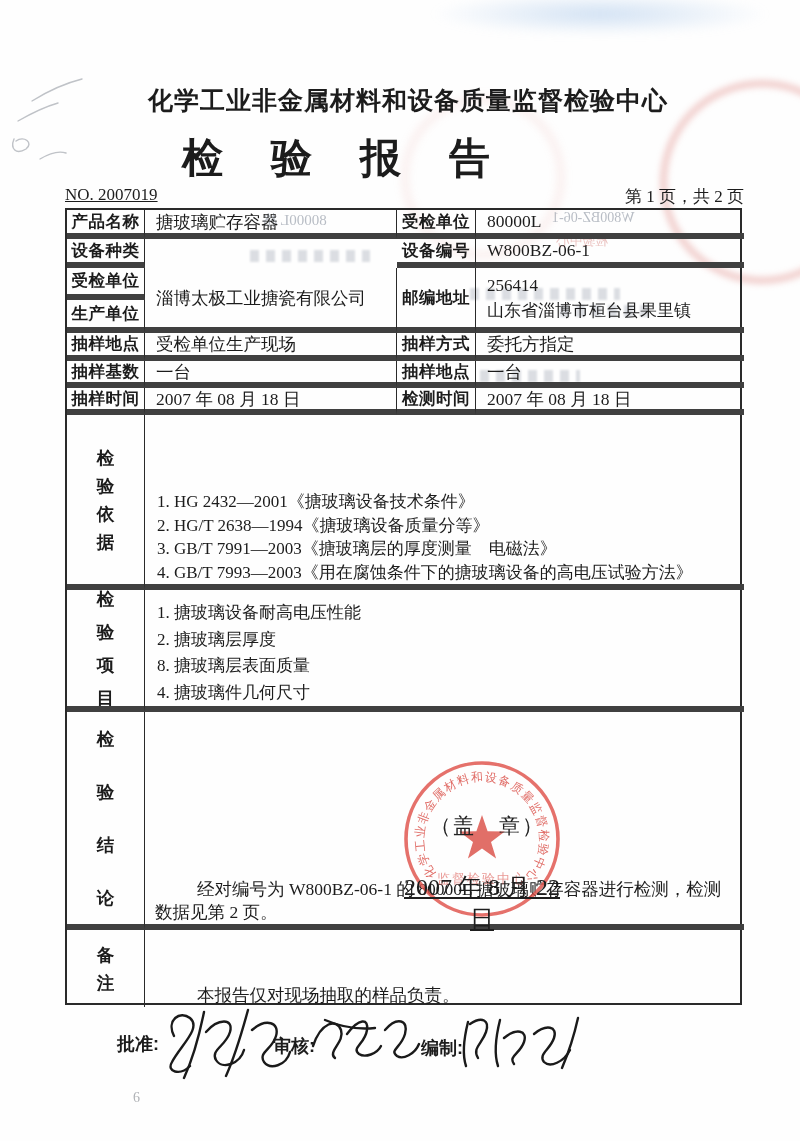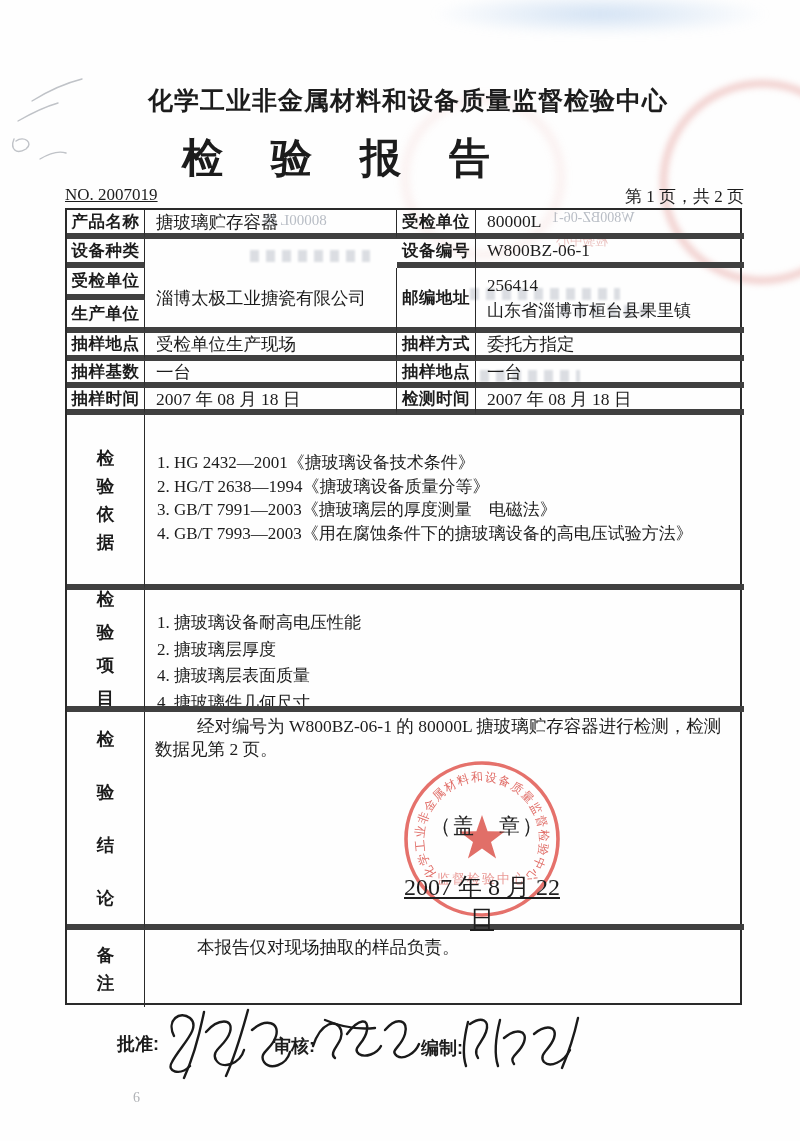--- a/index.html
+++ b/index.html
@@ -31,21 +31,21 @@
   .cell{box-sizing:border-box;display:flex;align-items:center;overflow:hidden;}
   .br{border-right:1px solid #2a2a2a;}
   .bb{border-bottom:6px solid #404040;}
   .lbl{justify-content:center;font-family:"Liberation Sans","DejaVu Sans",sans-serif;
     font-weight:700;font-size:16.5px;letter-spacing:.5px;}
   .val{padding-left:11px;font-size:17.5px;}
   .val2{padding-left:11px;font-size:17px;line-height:25px;align-items:center;}
   .vlabel{flex-direction:column;justify-content:center;font-family:"Liberation Sans","DejaVu Sans",sans-serif;
     font-weight:700;font-size:17.5px;}
   .vlabel.g4{gap:4px}.vlabel.g28{gap:29px}.vlabel.g8{gap:9px}
-  .content{align-items:flex-start;font-size:17px;}
+  .content{align-items:flex-end;font-size:17px;}
   .basis-list{padding:36px 10px 0 12px;line-height:23.5px;}
   .project-list{padding:20px 10px 0 12px;line-height:26.5px;}
   .conclusion-text{padding:3px 16px 0 10px;line-height:23px;text-indent:2.4em;font-size:17.5px;}
   .remark-text{padding:6px 16px 0 10px;line-height:23px;text-indent:2.4em;font-size:17.5px;}
 
   
   .stamp-svg{left:392px;top:755px;filter:blur(.4px);}
   .stamp-note{left:430px;top:812px;font-size:21px;letter-spacing:2px;color:#222;}
   .stamp-date{left:392px;top:871px;width:180px;text-align:center;font-size:24px;color:#1e1e1e;text-decoration:underline;}
 
@@ -159,21 +159,21 @@
     <div class="cell vlabel g8 br bb" style="grid-area:9/1">
       <span>检</span>
       <span>验</span>
       <span>项</span>
       <span>目</span>
     </div>
     <div class="cell content bb" style="grid-area:9/2/10/5">
       <div class="project-list">
         <div>1.  搪玻璃设备耐高电压性能</div>
         <div>2.  搪玻璃层厚度</div>
-        <div>4.  搪玻璃层表面质量</div>
+        <div>8.  搪玻璃层表面质量</div>
         <div>4.  搪玻璃件几何尺寸</div>
       </div>
     </div>
 
     <div class="cell vlabel g28 br bb" style="grid-area:10/1">
       <span>检</span>
       <span>验</span>
       <span>结</span>
       <span>论</span>
     </div>

